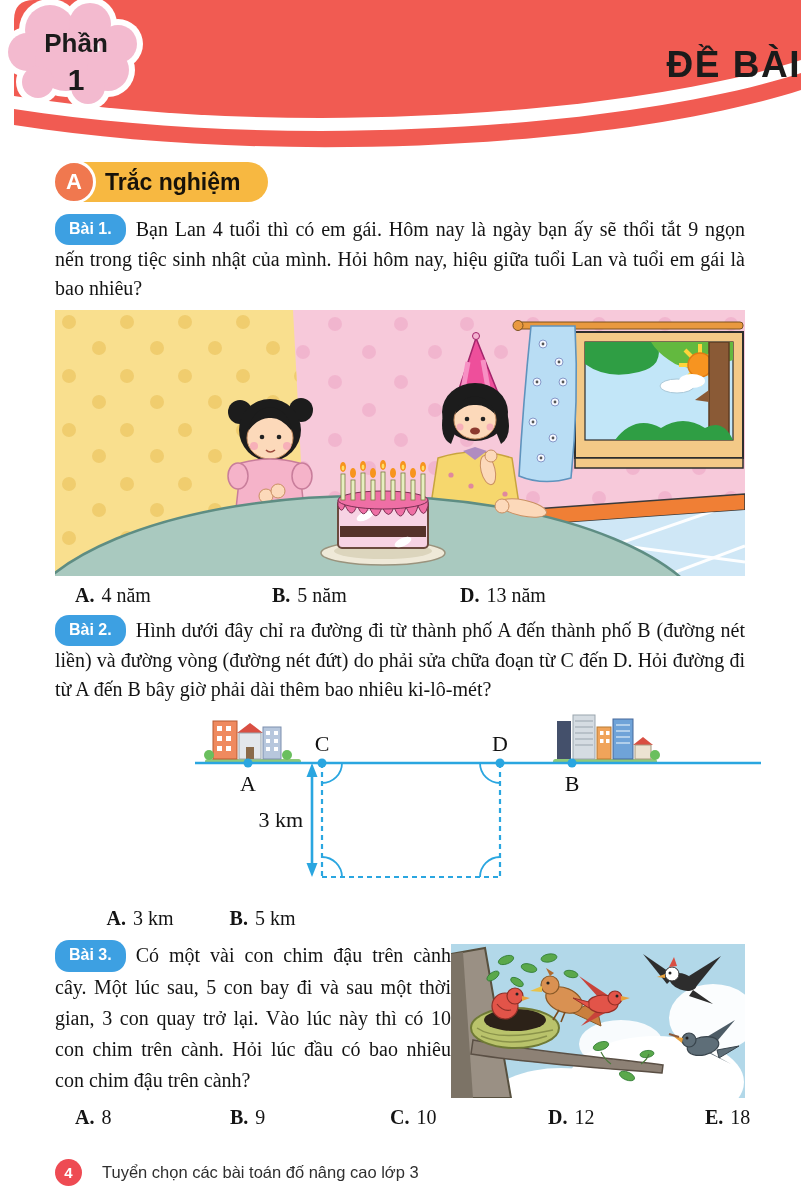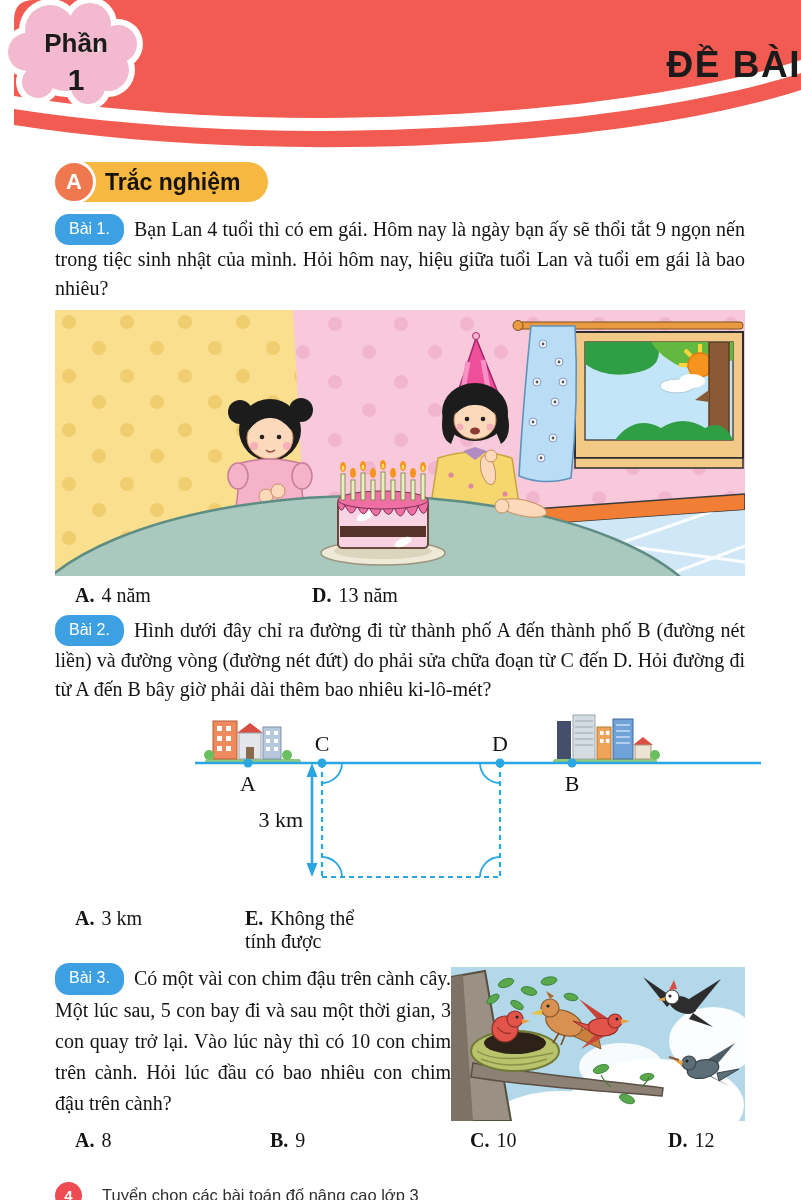--- a/index.html
+++ b/index.html
@@ -29,34 +29,33 @@
     background:#f0784f;border:3px solid #fff;display:flex;align-items:center;
     justify-content:center;color:#fff;font-size:22px;font-weight:800;
   }
   
   .problem-text{
     margin:8px 55px 4px 55px;width:690px;box-sizing:border-box;
     font-size:20px;line-height:1.48;text-align:justify;
   }
   .bai-badge{
     display:inline-block;background:#3da0e2;color:#fff;
-    font-family:"Liberation Sans",sans-serif;font-weight:400;font-size:16px;
+    font-family:"Liberation Sans",sans-serif;font-weight:700;font-size:16px;
     padding:3px 14px 4px 14px;border-radius:14px;margin-right:10px;
     vertical-align:2px;white-space:nowrap;
   }
   .illus{display:block;margin:6px 0 8px 55px;}
   .answers{
     display:grid;margin:8px 55px 2px 55px;padding-left:20px;
     font-size:20px;
-    gap:40px;
   }
   .answers .ans b{font-weight:700;}
   .answers .ans .v{margin-left:7px;}
   .ans-row-1{grid-template-columns:197px 188px 188px auto;}
-  .ans-row-2{grid-template-columns:130px 115px 127px 133px auto;}
+  .ans-row-2{grid-template-columns:130px 115px 127px 133px auto;text-align:center;}
   .ans-row-3{grid-template-columns:155px 160px 158px 157px auto;}
   
   .p3-wrap{display:flex;margin:10px 55px 0 55px;width:690px;}
   .p3-text{width:396px;font-size:20px;line-height:1.55;text-align:justify;padding-right:0;}
   .p3-img{width:294px;height:154px;margin-top:4px;}
   
   .footer{display:flex;align-items:center;gap:20px;margin:30px 0 0 55px;}
   .page-circle{
     width:27px;height:27px;border-radius:50%;background:#ee4b53;color:#fff;
     display:flex;align-items:center;justify-content:center;
@@ -297,20 +296,21 @@
         <ellipse cx="328" cy="156" rx="1.4" ry="2.6" fill="#ffe066"></ellipse>
           <ellipse cx="348" cy="157" rx="1.4" ry="2.6" fill="#ffe066"></ellipse>
         <ellipse cx="368" cy="158" rx="1.4" ry="2.6" fill="#ffe066"></ellipse>
       </g>
     </g>
   </g>
 </svg>
 
 <div class="answers ans-row-1">
   <span class="ans"><b>A.</b><span class="v">4 năm</span></span>
+  <span class="ans"><b>B.</b><span class="v">5 năm</span></span>
   <span class="ans"><b>D.</b><span class="v">13 năm</span></span>
 </div>
 
 
 <p class="problem-text"><span class="bai-badge">Bài 2.</span><span>Hình dưới đây chỉ ra đường đi từ thành phố A đến thành phố B (đường nét liền) và đường vòng (đường nét đứt) do phải sửa chữa đoạn từ C đến D. Hỏi đường đi từ A đến B bây giờ phải dài thêm bao nhiêu ki-lô-mét?</span></p>
 
 <svg class="illus" width="710" height="188" viewBox="0 0 710 188">
 
   <g transform="translate(150,4)">
     <rect x="0" y="44" width="96" height="5" rx="2.5" fill="#8fc97a"></rect>
@@ -399,21 +399,21 @@
 
   <text x="267" y="40" text-anchor="middle" font-size="22" fill="#111">C</text>
   <text x="445" y="40" text-anchor="middle" font-size="22" fill="#111">D</text>
   <text x="193" y="80" text-anchor="middle" font-size="22" fill="#111">A</text>
   <text x="517" y="80" text-anchor="middle" font-size="22" fill="#111">B</text>
   <text x="248" y="116" text-anchor="end" font-size="22" fill="#111">3 km</text>
 </svg>
 
 <div class="answers ans-row-2">
   <span class="ans"><b>A.</b><span class="v">3 km</span></span>
-  <span class="ans"><b>E.</b><span class="v">Không thể tính được</span></span>
+  <span class="ans"><b>B.</b><span class="v">5 km</span></span>
 </div>
 
 
 <div class="p3-wrap">
   <p class="p3-text" style="margin:0;"><span class="bai-badge">Bài 3.</span><span>Có một vài con chim đậu trên cành cây. Một lúc sau, 5 con bay đi và sau một thời gian, 3 con quay trở lại. Vào lúc này thì có 10 con chim trên cành. Hỏi lúc đầu có bao nhiêu con chim đậu trên cành?</span></p>
 
   <svg class="p3-img" viewBox="0 0 294 154">
     <rect x="0" y="0" width="294" height="154" fill="#b2d8e9"></rect>
     <g fill="#ffffff">
       <ellipse cx="205" cy="138" rx="88" ry="46"></ellipse>
@@ -501,21 +501,21 @@
       <circle cx="236" cy="94" r="1.5" fill="#222"></circle>
     </g>
   </svg>
 </div>
 
 <div class="answers ans-row-3">
   <span class="ans"><b>A.</b><span class="v">8</span></span>
   <span class="ans"><b>B.</b><span class="v">9</span></span>
   <span class="ans"><b>C.</b><span class="v">10</span></span>
   <span class="ans"><b>D.</b><span class="v">12</span></span>
-  <span class="ans"><b>E.</b><span class="v">13</span></span>
+  <span class="ans"><b>E.</b><span class="v">18</span></span>
 </div>
 
 
 <div class="footer">
   <div class="page-circle">4</div>
   <div class="book-title">Tuyển chọn các bài toán đố nâng cao lớp 3</div>
 </div>
 
 
 

